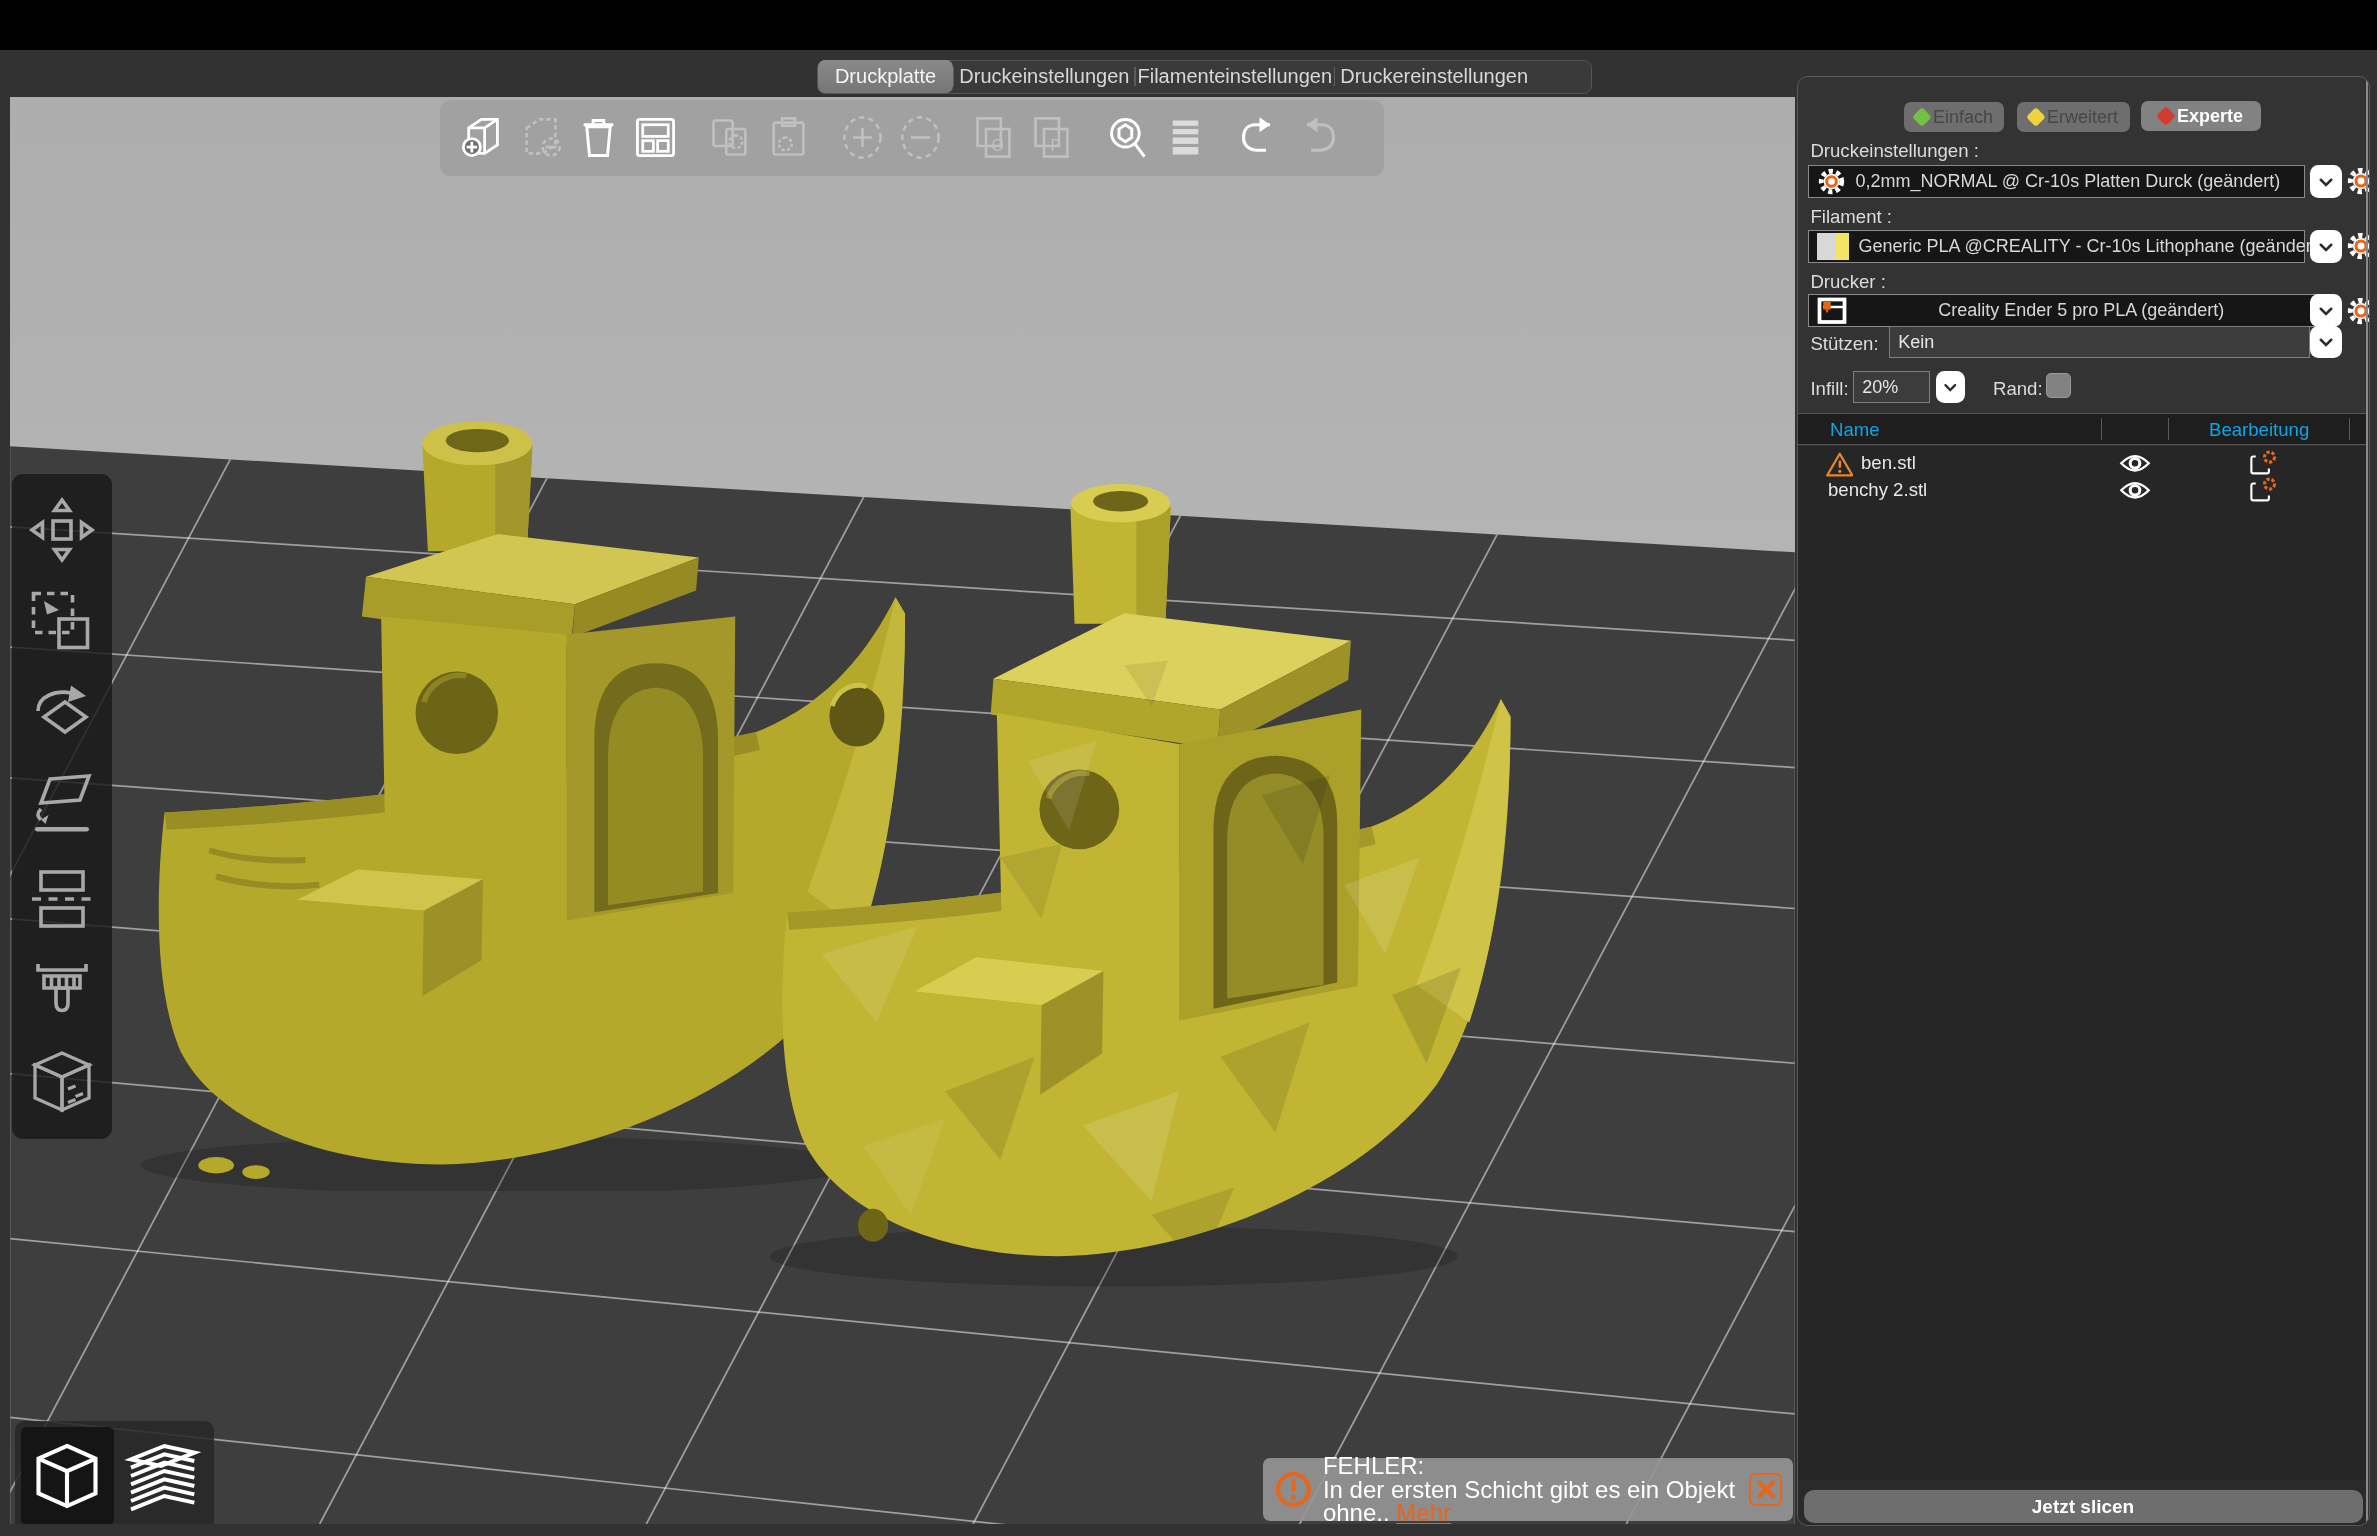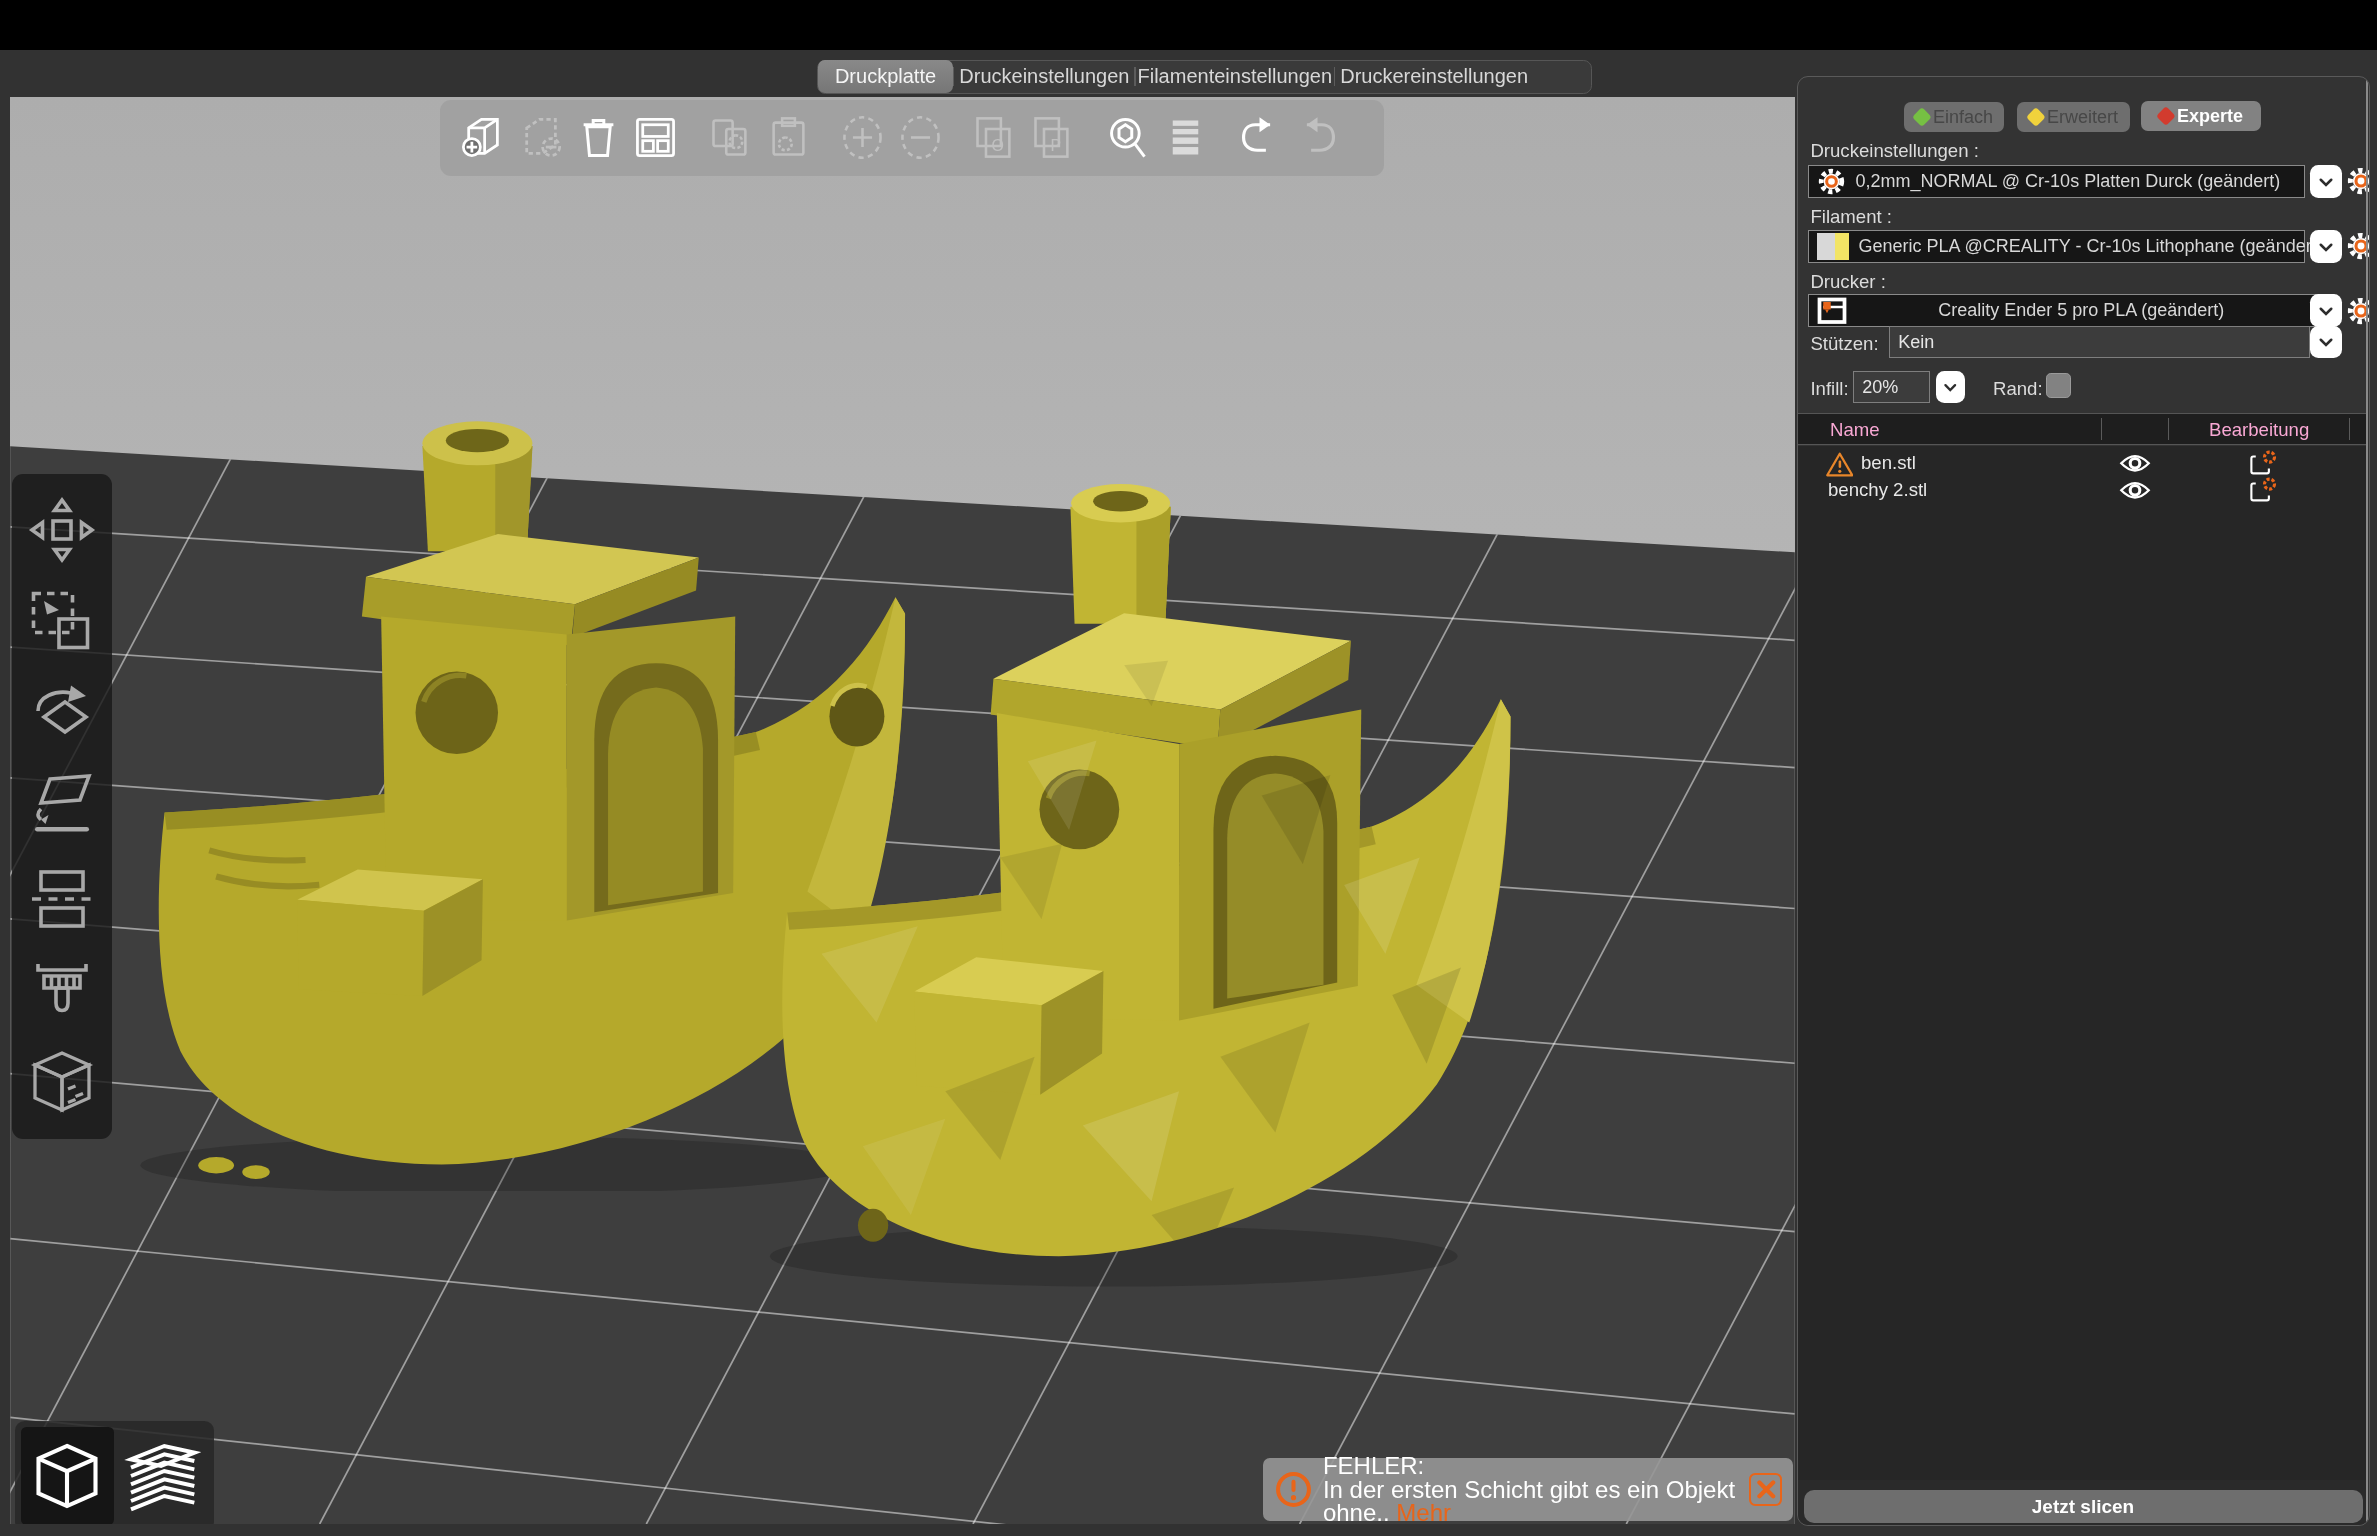--- a/index.html
+++ b/index.html
@@ -37,21 +37,21 @@
   .viewtoggles{position:absolute;left:4.8px;top:1324px;width:199px;height:110px;
                background:rgba(40,40,40,.88);border-radius:9.6px;display:flex;align-items:center;padding:5.5px;}
   .vt-tile{width:94px;height:98px;background:#151515;border-radius:5.5px;display:flex;
            align-items:center;justify-content:center;}
   .vt-plain{width:96px;height:98px;display:flex;align-items:center;justify-content:center;}
   
   .toast{position:absolute;left:1253px;top:1361px;width:530px;height:63px;
          background:rgba(150,150,150,.9);border-radius:6.9px;display:flex;align-items:center;}
   .toast-icon{width:39px;height:39px;margin:0 9.6px 0 11px;flex:0 0 auto;}
   .toast-text{font-size:24px;line-height:23.4px;color:#fff;}
-  .toast-more{color:#e8651a;}
+  .toast-more{color:#e8651a;text-decoration:underline;}
   .toast-close{margin-left:auto;margin-right:11px;width:33px;height:33px;border:2.8px solid #e8651a;
                border-radius:6.2px;display:flex;align-items:center;justify-content:center;flex:0 0 auto;}
   
   #rpanel{position:absolute;left:1797px;top:26px;width:573px;height:1450px;background:#333333;
           border:1.4px solid #5a5a5a;border-radius:11px;overflow:hidden;}
   .modebtn{position:absolute;height:30px;border-radius:6.9px;background:#6e6e6e;display:flex;
            align-items:center;justify-content:center;gap:4px;font-size:18px;color:#474747;}
   .modebtn.sel{background:#828282;color:#fff;font-weight:bold;}
   .gem{width:13.8px;height:13.8px;border-radius:3.4px;transform:rotate(45deg);}
   .plabel{position:absolute;font-size:18.6px;color:#dcdcdc;}
@@ -60,21 +60,21 @@
   .combo .cicon{margin:0 9.6px 0 8.3px;flex:0 0 auto;}
   .combo .ctext{flex:1;text-align:center;padding-right:27.5px;white-space:nowrap;}
   .chevbtn{position:absolute;width:32px;height:33px;background:#fff;border-radius:8.3px;
            display:flex;align-items:center;justify-content:center;}
   .gearbtn{position:absolute;width:30px;height:30px;}
   .selbox{position:absolute;height:32px;background:#3c3c3c;border:1.4px solid #7e7e7e;
           display:flex;align-items:center;font-size:18px;color:#e6e6e6;padding-left:8.3px;}
   .checkbox{position:absolute;width:25px;height:25px;background:#828282;border-radius:4.8px;
             border:0.7px solid #9a9a9a;}
   .thead{position:absolute;left:0;width:570px;height:32px;background:#1e1e1e;
-         border-top:1.4px solid #555;border-bottom:1.4px solid #555;font-size:18.6px;color:#f9a8d4;}
+         border-top:1.4px solid #555;border-bottom:1.4px solid #555;font-size:18.6px;color:#0ea5e9;}
   .tdiv{position:absolute;top:4.1px;width:1.4px;height:22px;background:#5a5a5a;}
   .listarea{position:absolute;left:0;width:570px;background:#262626;}
   .rowname{position:absolute;font-size:18.6px;color:#e8e8e8;white-space:nowrap;}
   .slicebtn{position:absolute;left:5.5px;top:1413px;width:559px;height:33px;background:#6e6e6e;
             border-radius:10px;display:flex;align-items:center;justify-content:center;
             font-size:19px;font-weight:bold;color:#ffffff;}
   .scrolltrack{position:absolute;left:568px;top:2.8px;width:2.1px;height:1442px;background:#8a8a8a;}
   .footer-strip{position:absolute;left:0;top:1403px;width:570px;height:45px;background:#2a2a2a;}
 </style>
 </head>

